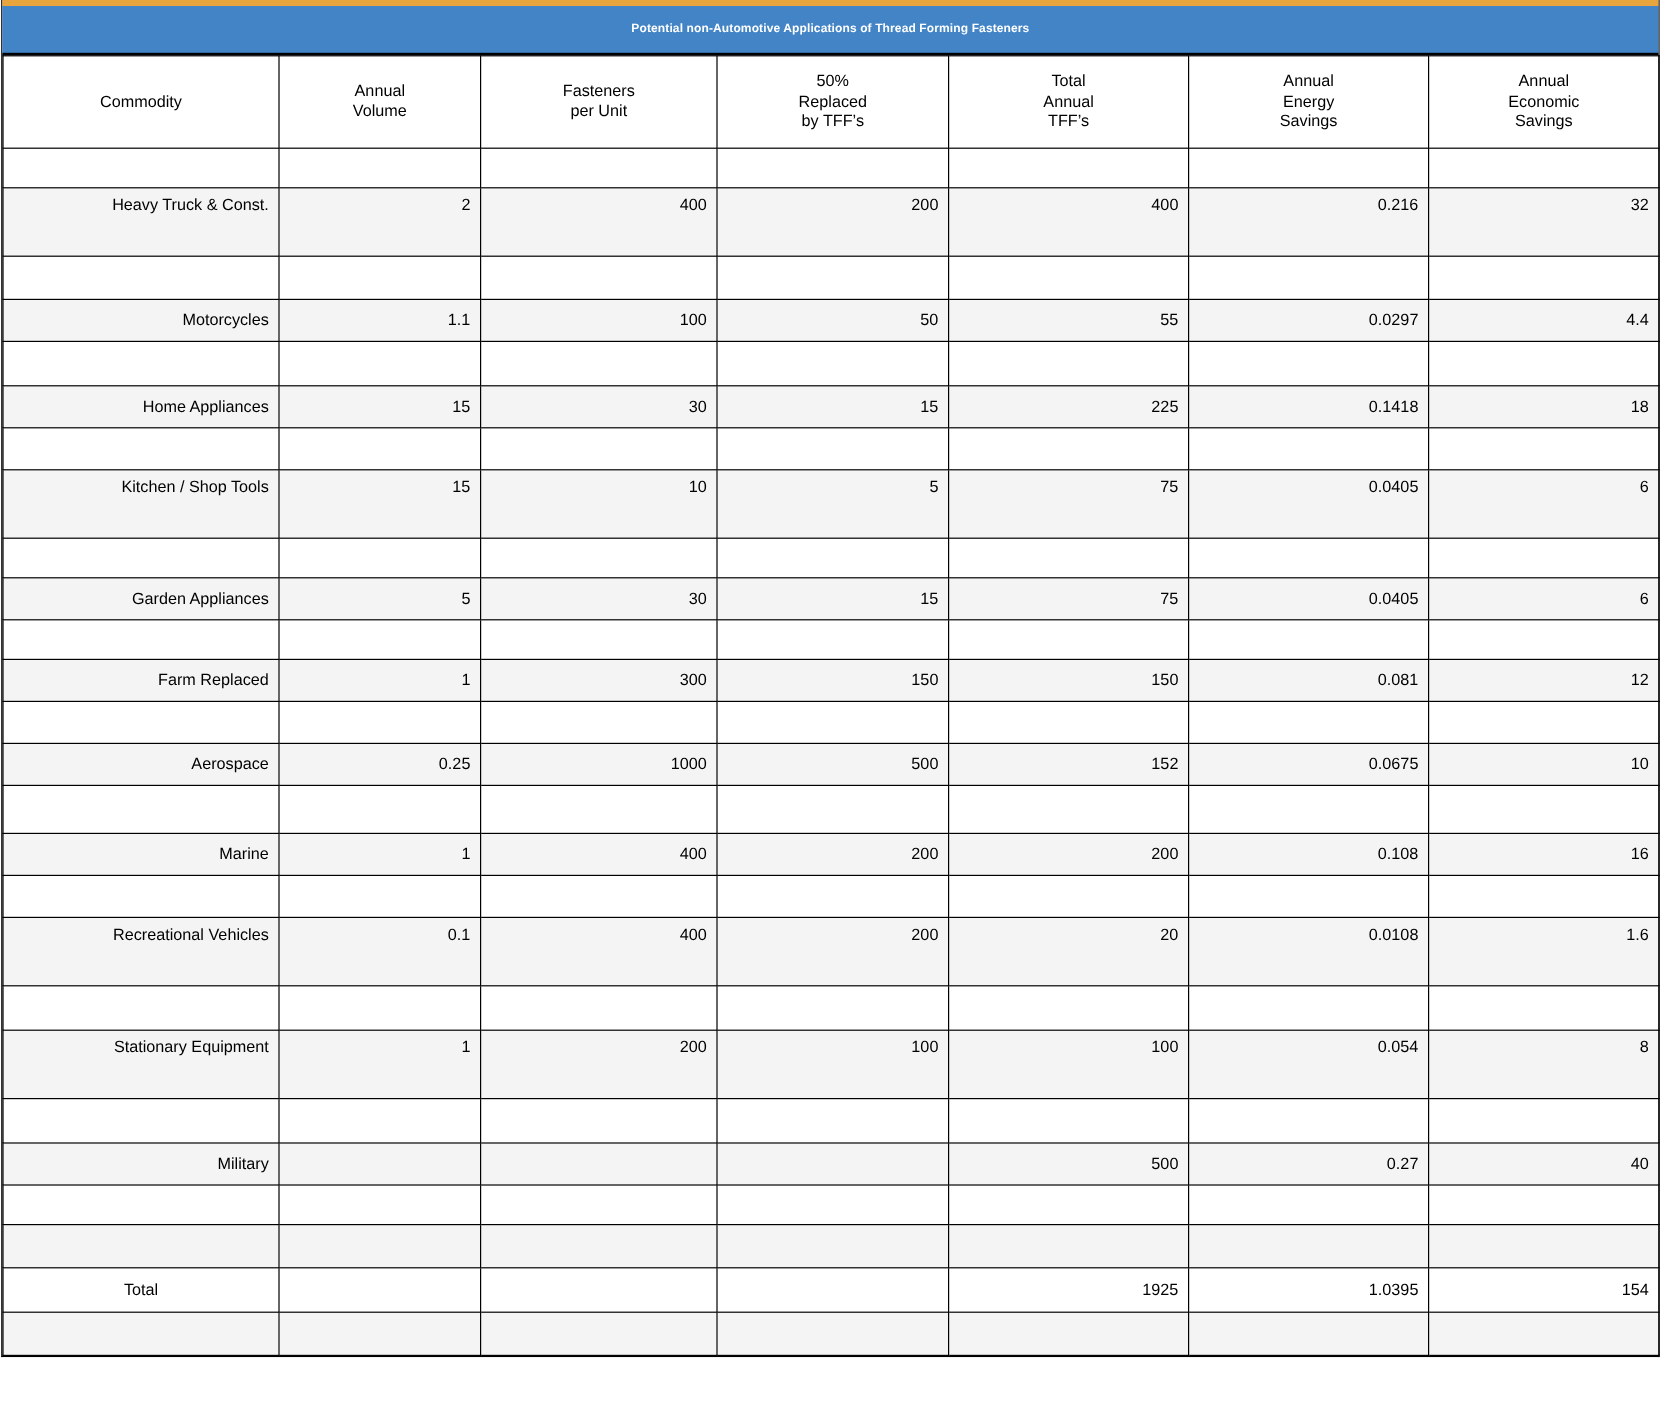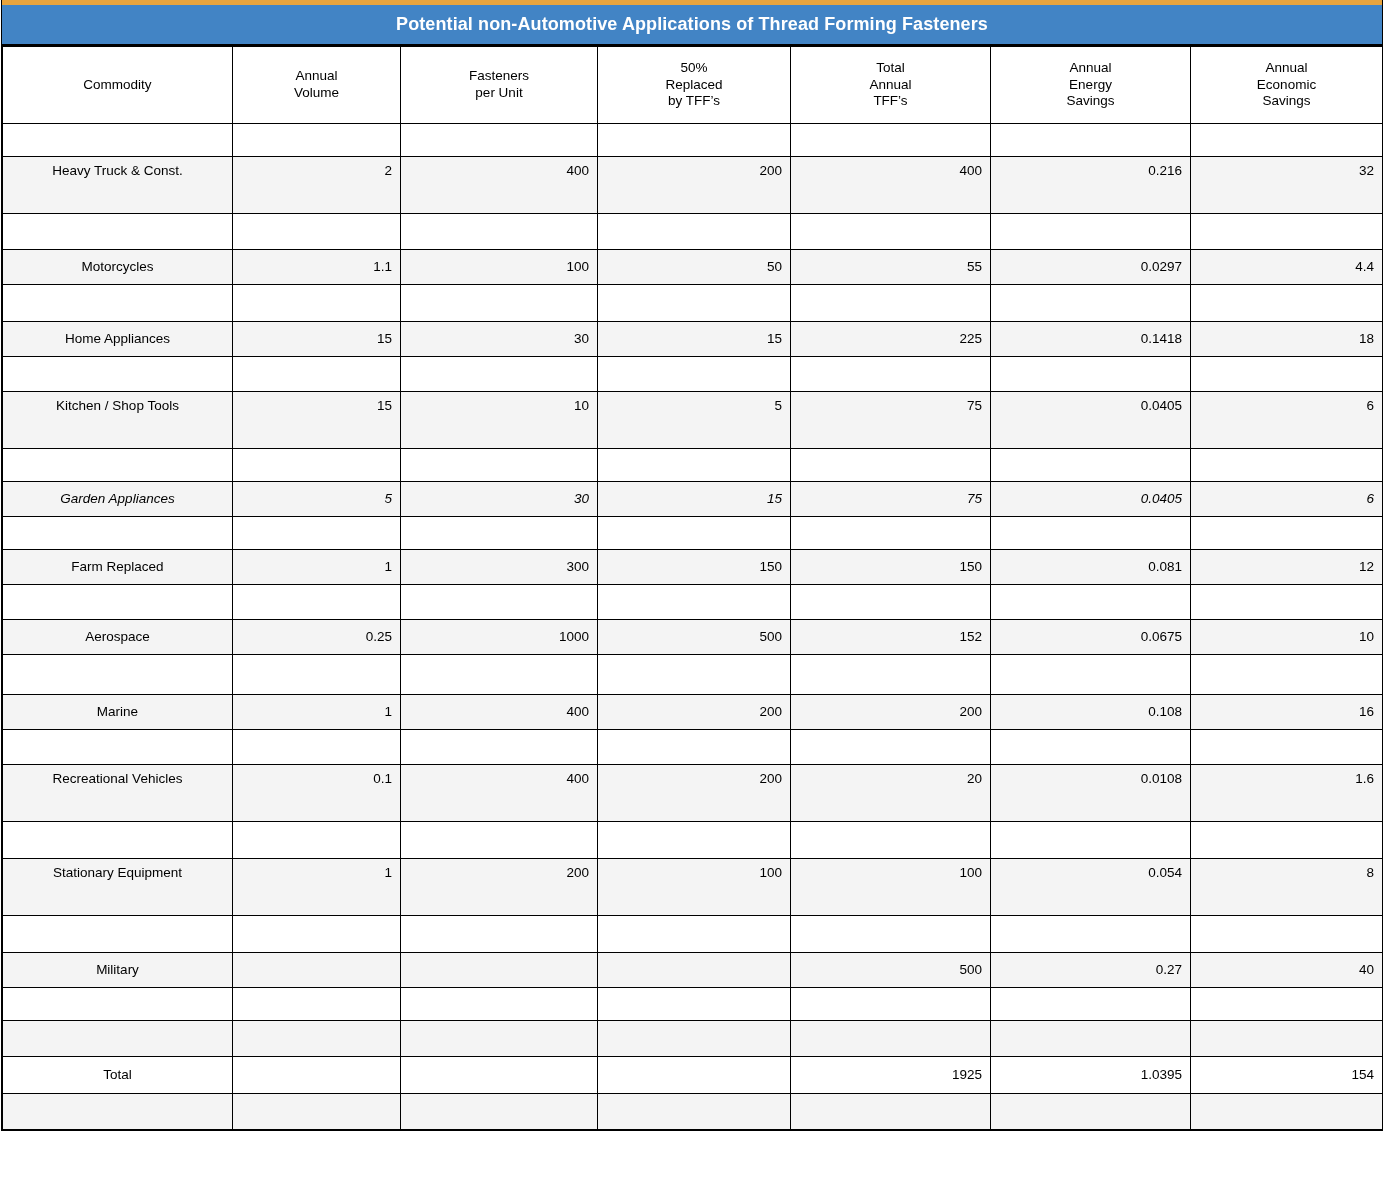--- a/index.html
+++ b/index.html
@@ -24,21 +24,21 @@
     height: 5px;
     background: var(--accent, #E8A43D);
   }
   .title-bar {
     box-sizing: border-box;
     height: 41px;
     background: var(--titlebg, #4284C5);
     border-bottom: 2px solid #000000;
     color: #ffffff;
     font-weight: bold;
-    font-size: 18px;
+    font-size: 10px;
     display: flex;
     align-items: center;
     justify-content: center;
     letter-spacing: 0.1px;
   }
   table {
     border-collapse: collapse;
     table-layout: fixed;
     width: 100%;
   }
@@ -52,21 +52,21 @@
     overflow: hidden;
   }
   td.hdr, td.ctr {
     text-align: center;
     white-space: pre-line;
   }
   td.num {
     text-align: right;
   }
   td.name {
-    text-align: center;
+    text-align: right;
   }
   tr.shaded td {
     background: var(--shade, #F4F4F4);
   }
   tr.tall td {
     vertical-align: top;
     padding-top: 6px;
   }
 </style>
 </head>
@@ -181,21 +181,21 @@
         </tr>
         <tr style="height: 33px;">
           <td></td>
           <td></td>
           <td></td>
           <td></td>
           <td></td>
           <td></td>
           <td></td>
         </tr>
-        <tr class="shaded" style="height: 35px; font-style: italic;">
+        <tr class="shaded" style="height: 35px;">
           <td class="name">Garden Appliances</td>
           <td class="num">5</td>
           <td class="num">30</td>
           <td class="num">15</td>
           <td class="num">75</td>
           <td class="num">0.0405</td>
           <td class="num">6</td>
         </tr>
         <tr style="height: 33px;">
           <td></td>

